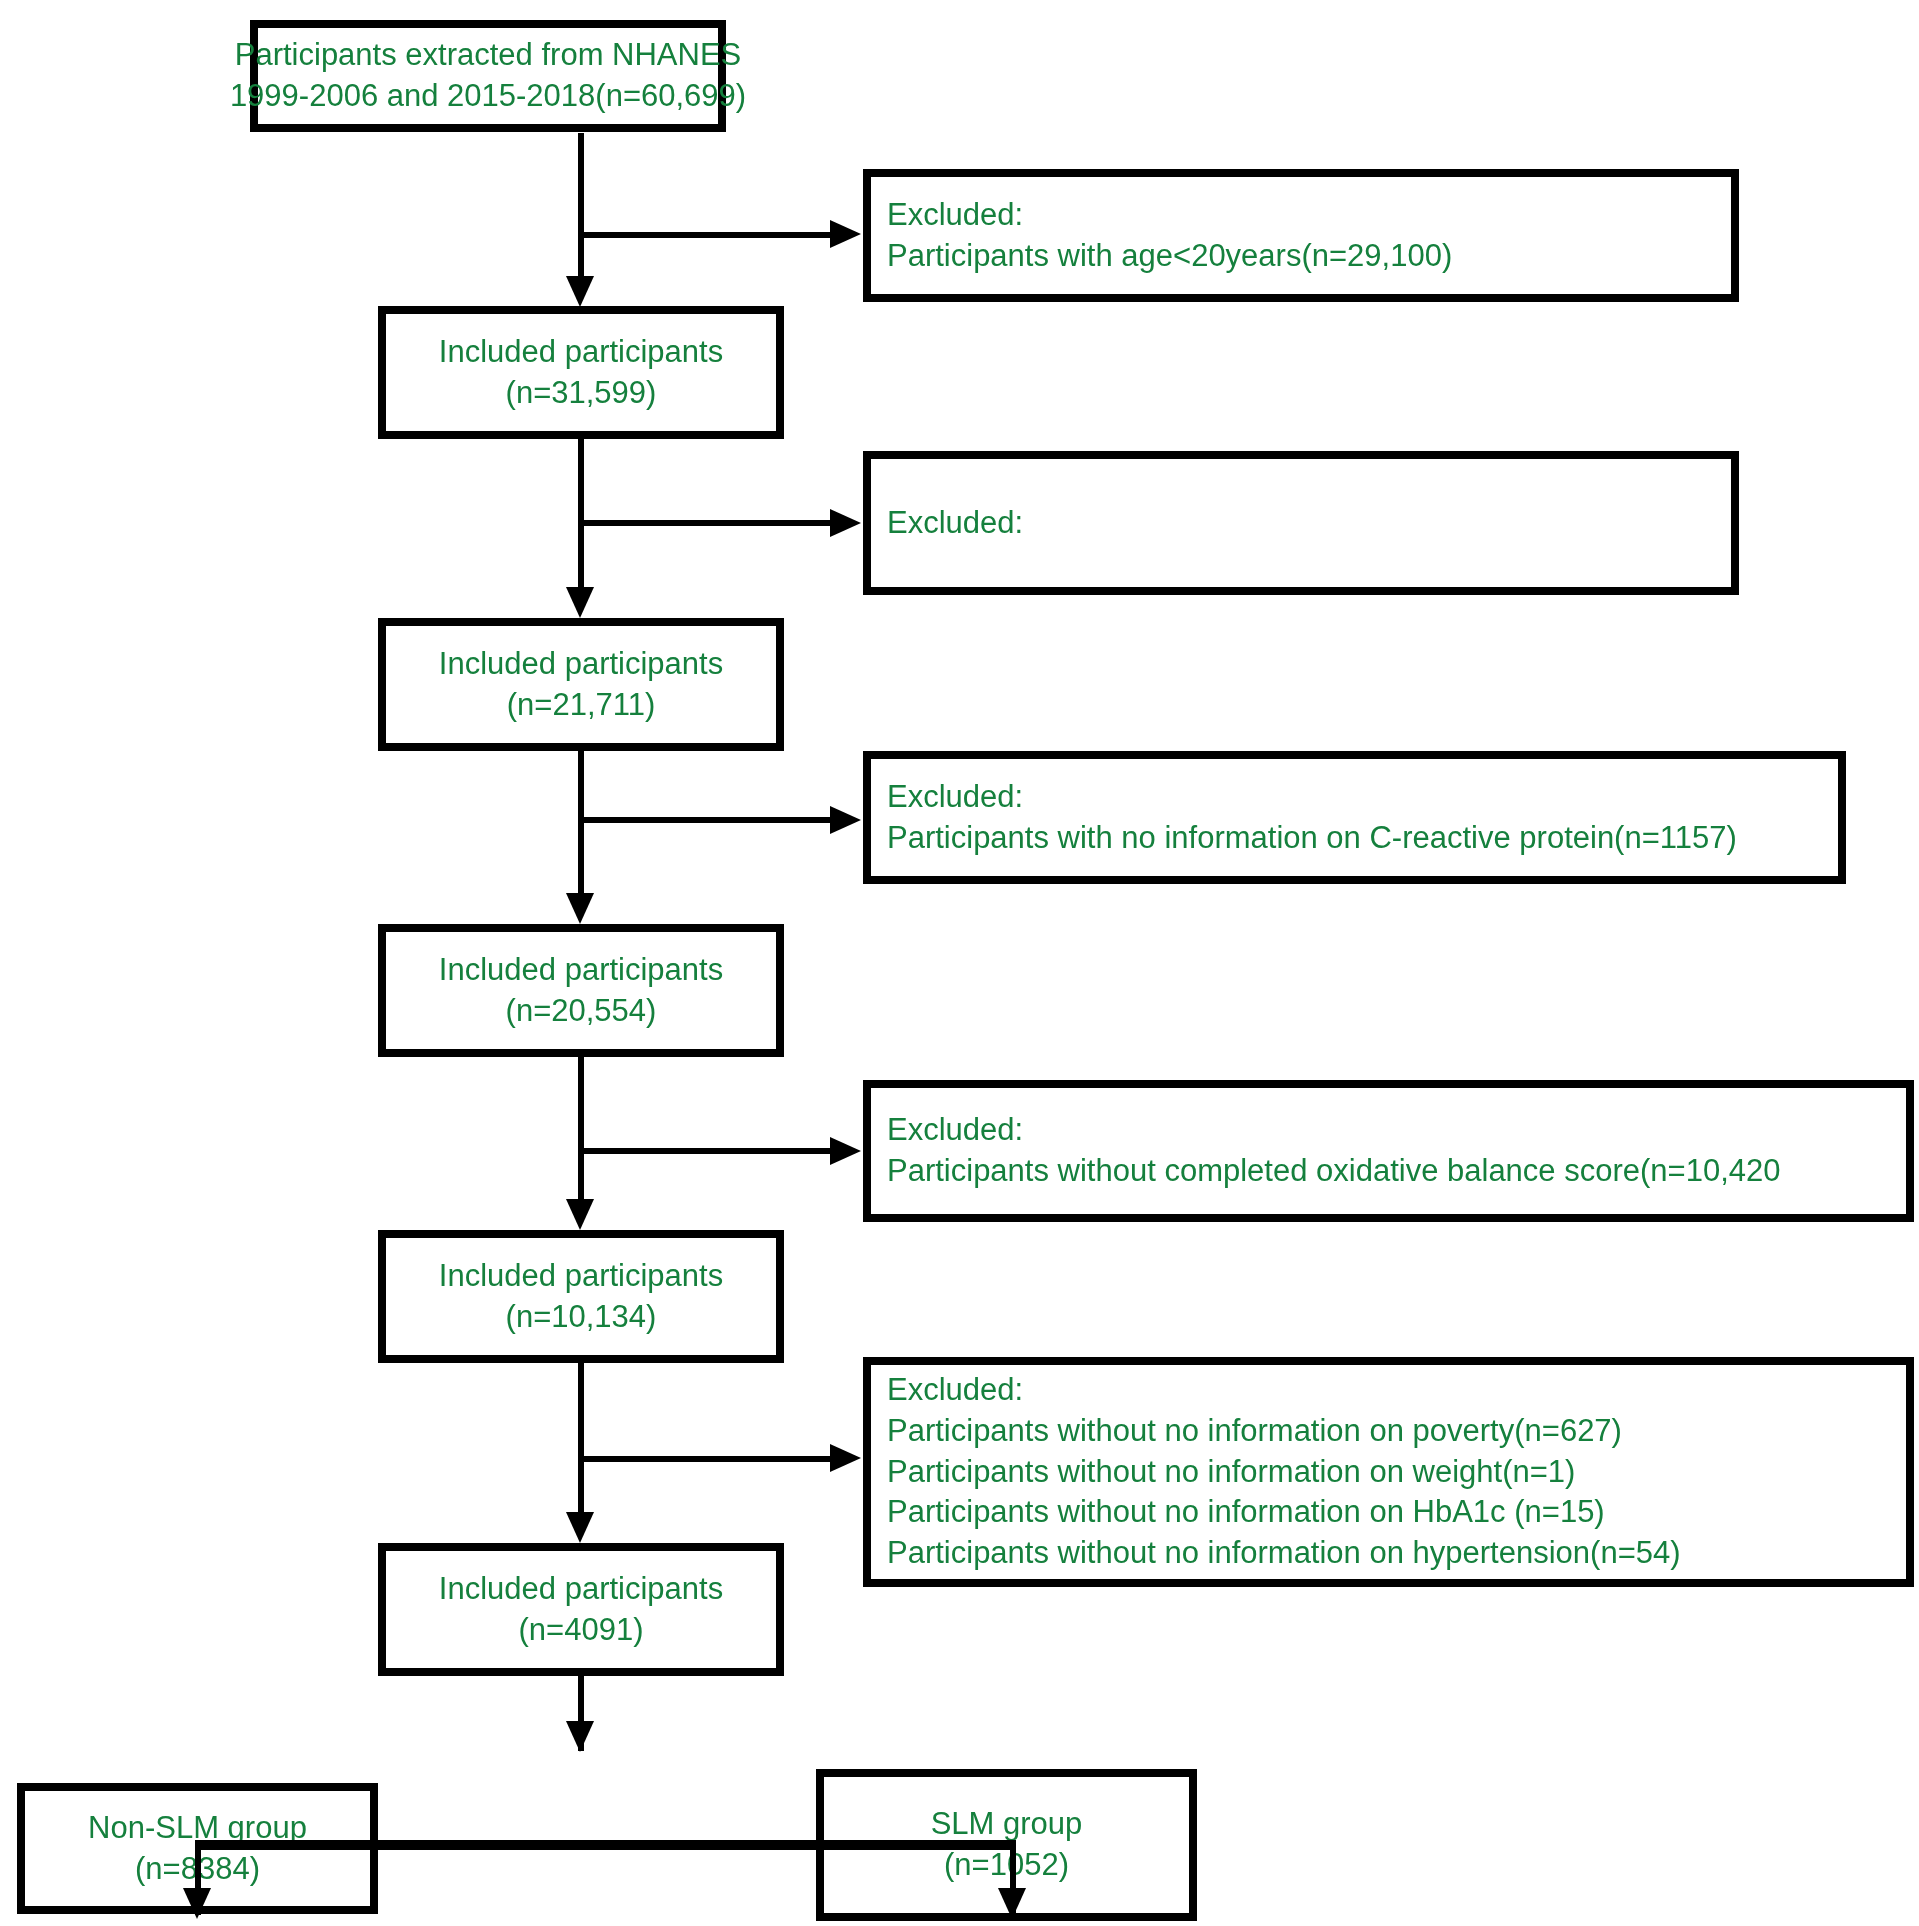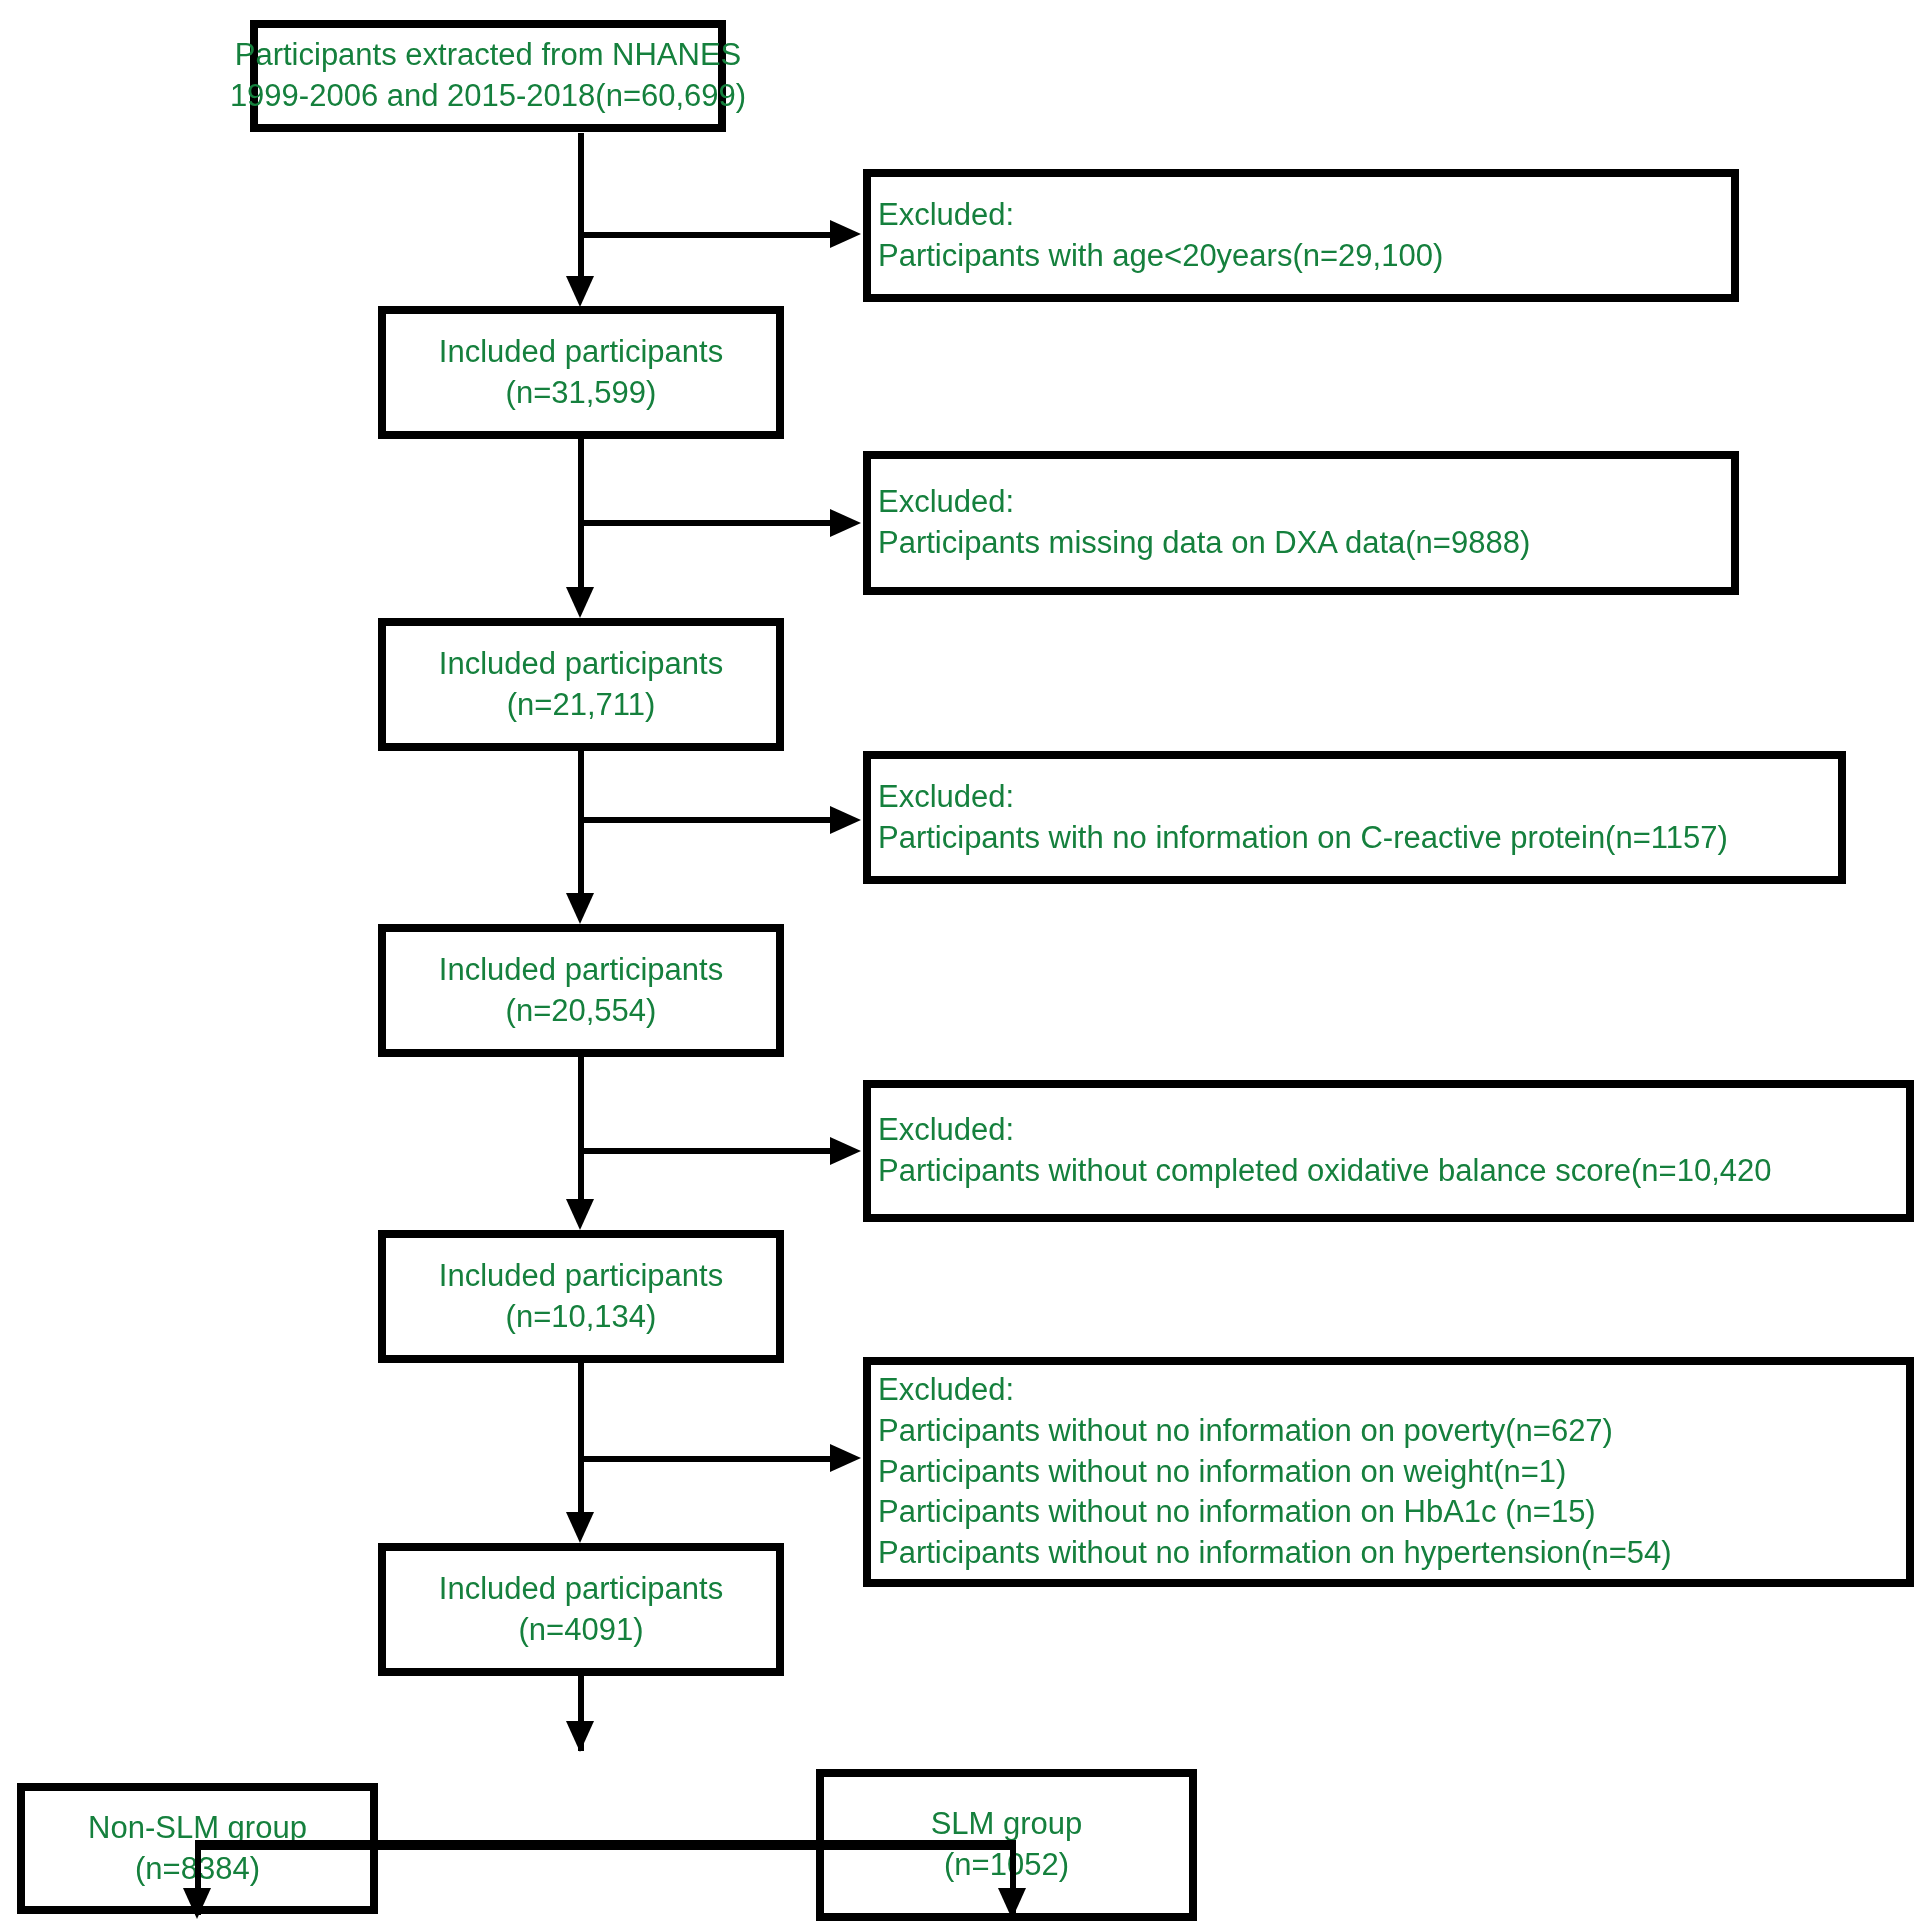--- a/index.html
+++ b/index.html
@@ -30,21 +30,21 @@
     line-height: 1.32;
     white-space: nowrap;
   }
   .node.center {
     align-items: center;
     text-align: center;
   }
   .node.left {
     align-items: flex-start;
     text-align: left;
-    padding-left: 7px;
+    padding-left: 16px;
   }
   .node .ln {
     display: block;
   }
   
   .vline {
     position: absolute;
     background: #000000;
     width: 6.1px;
   }
@@ -85,21 +85,20 @@
     <span class="ln">Participants  with age&lt;20years(n=29,100)</span>
   </div>
 
   <div class="node center" style="left:378px; top:306px; width:406px; height:133px;">
     <span class="ln">Included participants</span>
     <span class="ln">(n=31,599)</span>
   </div>
 
   <div class="node left" style="left:863px; top:451px; width:876px; height:144px;">
     <span class="ln">Excluded:</span>
-    <span class="ln">Participants missing data on DXA data(n=9888)</span>
   </div>
 
   <div class="node center" style="left:378px; top:618px; width:406px; height:133px;">
     <span class="ln">Included participants</span>
     <span class="ln">(n=21,711)</span>
   </div>
 
   <div class="node left" style="left:863px; top:751px; width:983px; height:133px;">
     <span class="ln">Excluded:</span>
     <span class="ln">Participants with no information on C-reactive protein(n=1157)</span>

